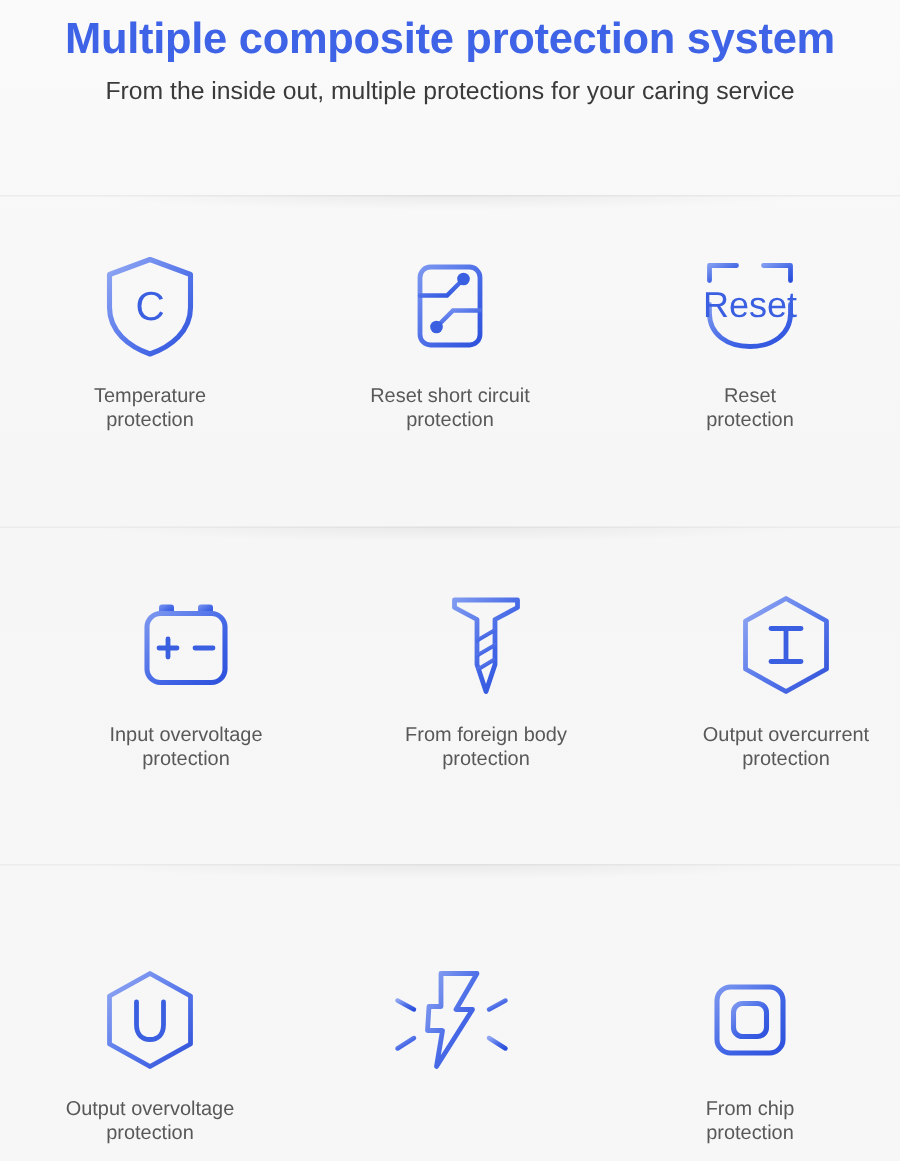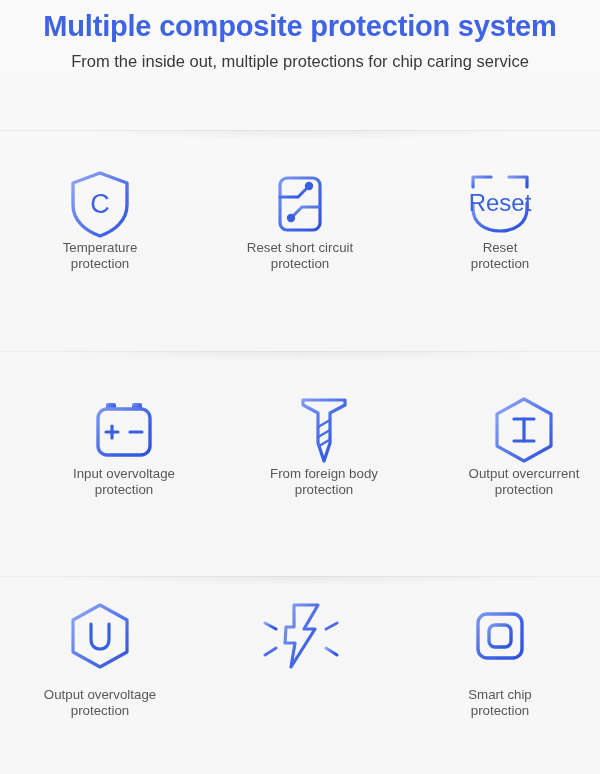--- a/index.html
+++ b/index.html
@@ -67,54 +67,55 @@
 
   
   .row {
     position: absolute;
     left: 0;
     width: 600px;
     display: flex;
   }
   .row.r1 { top: 168px; }
   .row.r2 { top: 394px; padding-left: 24px; }
-  .row.r3 { top: 600px; }
+  .row.r3 { top: 644px; }
 
   .cell {
     flex: 1 1 0;
     display: flex;
     flex-direction: column;
     align-items: center;
   }
   .icon-wrap {
     height: 72px;
     display: flex;
     align-items: center;
     justify-content: center;
   }
   .cell-label {
+    margin-top: 16px;
     font-size: 13.3px;
     line-height: 15.5px;
     color: #585858;
     text-align: center;
     max-width: 175px;
     white-space: pre-line;
   }
   .row.r3 .cell-label { margin-top: 15px; }
 
   svg { display: block; overflow: visible; }
 </style>
 </head>
 <body>
 
 <div class="page">
 
   <div class="header">
     <h1 class="title">Multiple composite protection system</h1>
-    <p class="subtitle">From the inside out, multiple protections for chip caring service</p>
+    <p class="subtitle">From the inside out, multiple protections for your caring service</p>
   </div>
 
   <div class="divider d1"></div>
   <div class="divider d2"></div>
   <div class="divider d3"></div>
 
   <div class="row r1">
 
     <div class="cell">
       <div class="icon-wrap">
@@ -321,18 +322,18 @@
             <line x1="36" y1="59" x2="36" y2="68"></line>
             <line x1="4" y1="28" x2="13" y2="28"></line>
             <line x1="4" y1="38" x2="13" y2="38"></line>
             <line x1="4" y1="48" x2="13" y2="48"></line>
             <line x1="59" y1="28" x2="68" y2="28"></line>
             <line x1="59" y1="38" x2="68" y2="38"></line>
             <line x1="59" y1="48" x2="68" y2="48"></line>
           </g>
         </svg>
       </div>
-      <div class="cell-label">Smart chip
+      <div class="cell-label">From chip
 protection</div>
     </div>
   </div>
 
 </div>
 
 </body></html>

